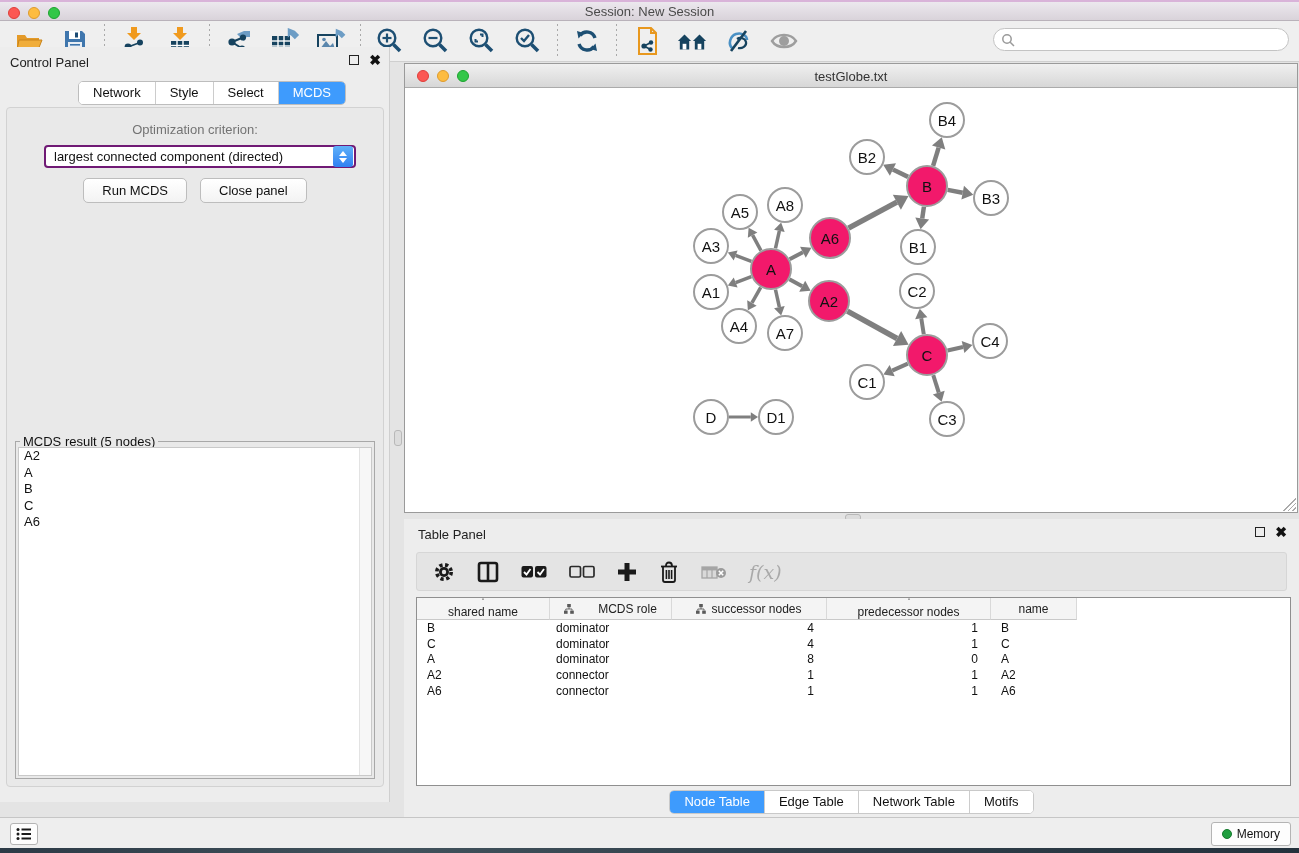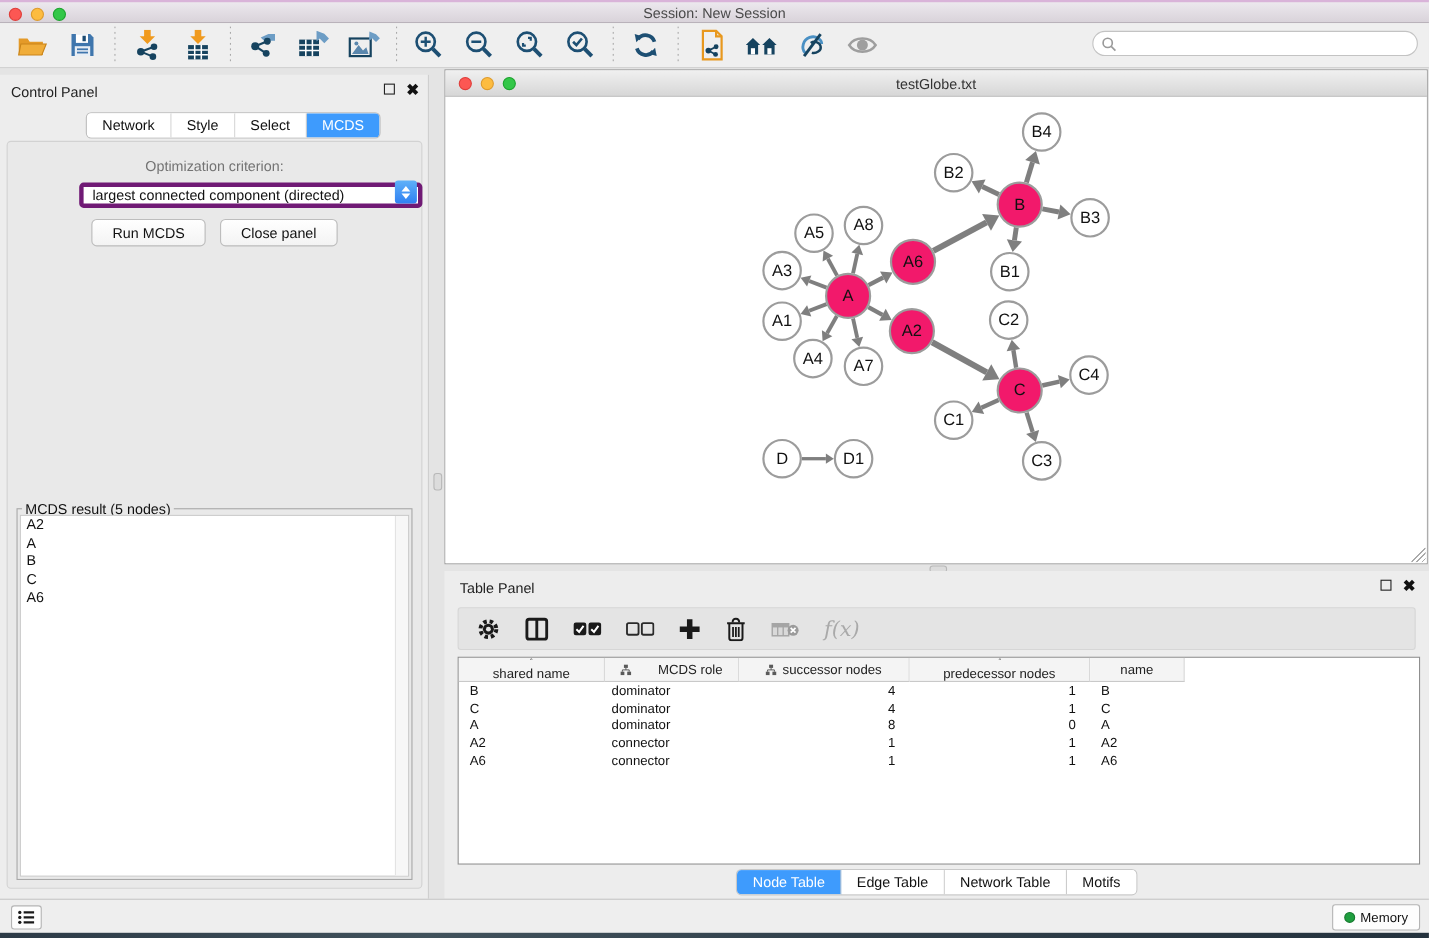--- a/index.html
+++ b/index.html
@@ -27,41 +27,41 @@
     background-image:linear-gradient(#a9a9a9 35%, rgba(0,0,0,0) 0%);
     background-size:1px 5px; background-repeat:repeat-y; }
   .tb-btn { width:30px; height:30px; display:flex; align-items:center; justify-content:center; }
   .searchbox { position:absolute; right:10px; top:7px; width:296px; height:23px;
     background:#fff; border:1px solid #c3c3c3; border-radius:12px;
     display:flex; align-items:center; padding-left:7px; gap:4px; }
   .searchbox input { border:none; outline:none; flex:1; height:18px; font-size:12px;
     background:transparent; font-family:"Liberation Sans",sans-serif; }
 
   
-  .control-panel { position:absolute; left:0; top:68px; width:390px; height:755px;
+  .control-panel { position:absolute; left:0; top:47px; width:390px; height:755px;
     background:#ededed; border-right:1px solid #cfcfcf; }
   .panel-header { position:relative; height:30px; }
   .panel-header .ph-title { position:absolute; left:10px; top:8px; font-size:13px; color:#222; }
   .ph-icons { position:absolute; right:8px; top:8px; display:flex; gap:10px; align-items:center; }
   .float-icon { width:10px; height:10px; border:1.5px solid #222; }
   .close-icon { font-size:14px; font-weight:bold; color:#111; line-height:10px; }
 
   .cp-tabs { position:absolute; left:78px; top:34px; display:flex;
     border:1px solid #bdbdbd; border-radius:5px; overflow:hidden; background:#fff; }
   .cp-tab { font-size:13px; color:#111; background:#fff; padding:3px 14px 4px;
     border-right:1px solid #cccccc; text-align:center; }
   .cp-tab:last-child { border-right:none; }
   .cp-tab.selected { background:#3e9bfd; color:#fff; }
 
   .cp-body { position:absolute; left:6px; top:60px; width:378px; height:680px;
     background:#e9e9e9; border:1px solid #d2d2d2; border-radius:4px; }
   .opt-label { margin-top:14px; text-align:center; font-size:13px; color:#737373; }
   .dropdown { position:absolute; left:37px; top:37px; width:312px; height:23px;
-    background:#fff; border:4px solid #701a75; border-radius:4px;
-    display:flex; align-items:flex-end;margin-left:28px; }
+    background:#fff; border:2px solid #701a75; border-radius:4px;
+    display:flex; align-items:center; }
   .dropdown .dd-text { flex:1; font-size:13px; color:#111; padding-left:8px;
     white-space:nowrap; overflow:hidden; }
   .dd-stepper { width:20px; height:21px; margin-right:1px; border-radius:3px;
     background:linear-gradient(#5fb1f9,#2f80f2); display:flex; flex-direction:column;
     align-items:center; justify-content:center; gap:2px; }
   .dd-arrow-up { width:0; height:0; border-left:4px solid transparent;
     border-right:4px solid transparent; border-bottom:5px solid #fff; }
   .dd-arrow-down { width:0; height:0; border-left:4px solid transparent;
     border-right:4px solid transparent; border-top:5px solid #fff; }
   .cp-buttons { position:absolute; left:0; width:100%; top:70px; display:flex;

